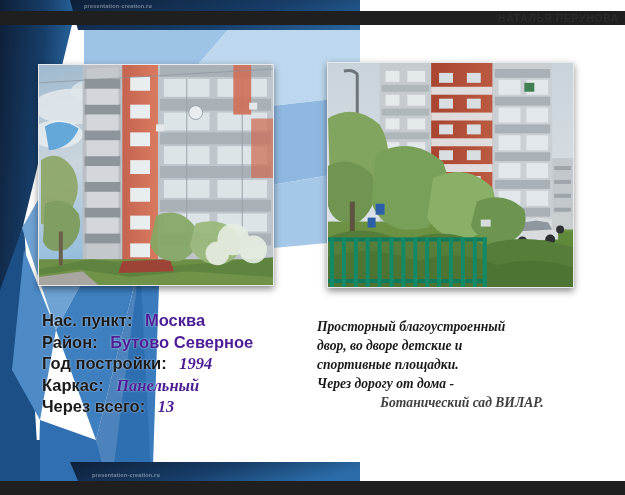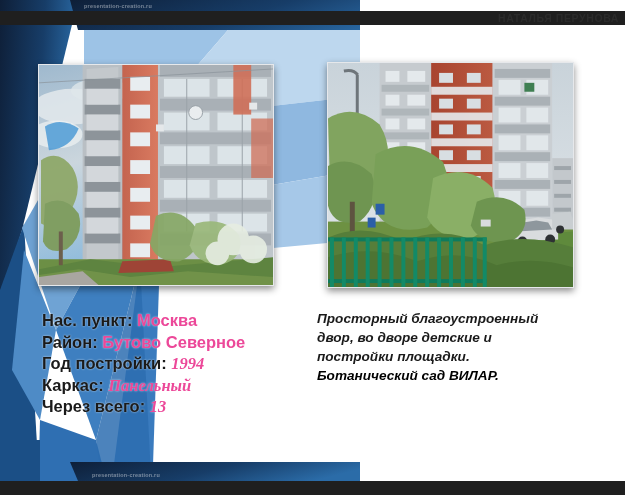--- a/index.html
+++ b/index.html
@@ -56,31 +56,31 @@
 
   
   .specs {
     position:absolute; left:42px; top:310px; width:255px; z-index:8;
   }
   .specs .row {
     font-size:16.5px; font-weight:bold; color:#1a1a1a;
     line-height:21.5px; white-space:nowrap;
     text-shadow:0 0 2px rgba(255,255,255,.75);
   }
-  .specs .val { color:#ec4899; }
+  .specs .val { color:#4c1d95;margin-left:8px; }
   .specs .val.ital { font-style:italic;font-family:Liberation Serif, serif; }
 
   .descr {
-    position:absolute; left:317px; top:309px; width:290px; z-index:8;
+    position:absolute; left:317px; top:317px; width:290px; z-index:8;font-family:Liberation Serif, serif;
   }
   .descr .line {
     font-size:13.6px; font-weight:bold; font-style:italic;
     color:#1a1a1a; line-height:19px; white-space:nowrap;
   }
-  .descr .line.accent { color:#000000; }
+  .descr .line.accent { color:#404040;text-align:center; }
 </style>
 </head>
 <body>
 
 <div id="slide">
 
   <div class="deco">
     <svg width="360" height="495" viewBox="0 0 360 495" xmlns="http://www.w3.org/2000/svg">
       <defs>
         <linearGradient id="gNavy" x1="0" y1="0" x2="1" y2="0.25">
@@ -416,17 +416,18 @@
     </div>
     <div class="row">
       <span>Через всего: </span>
       <span class="val ital">13</span>
     </div>
   </div>
 
   <div class="descr">
     <div class="line">Просторный благоустроенный</div>
     <div class="line">двор, во дворе детские и</div>
-    <div class="line">постройки площадки.</div>
+    <div class="line">спортивные площадки.</div>
+    <div class="line">Через дорогу от дома  -</div>
     <div class="line accent">Ботанический сад ВИЛАР.</div>
   </div>
 
 </div>
 
 </body></html>

